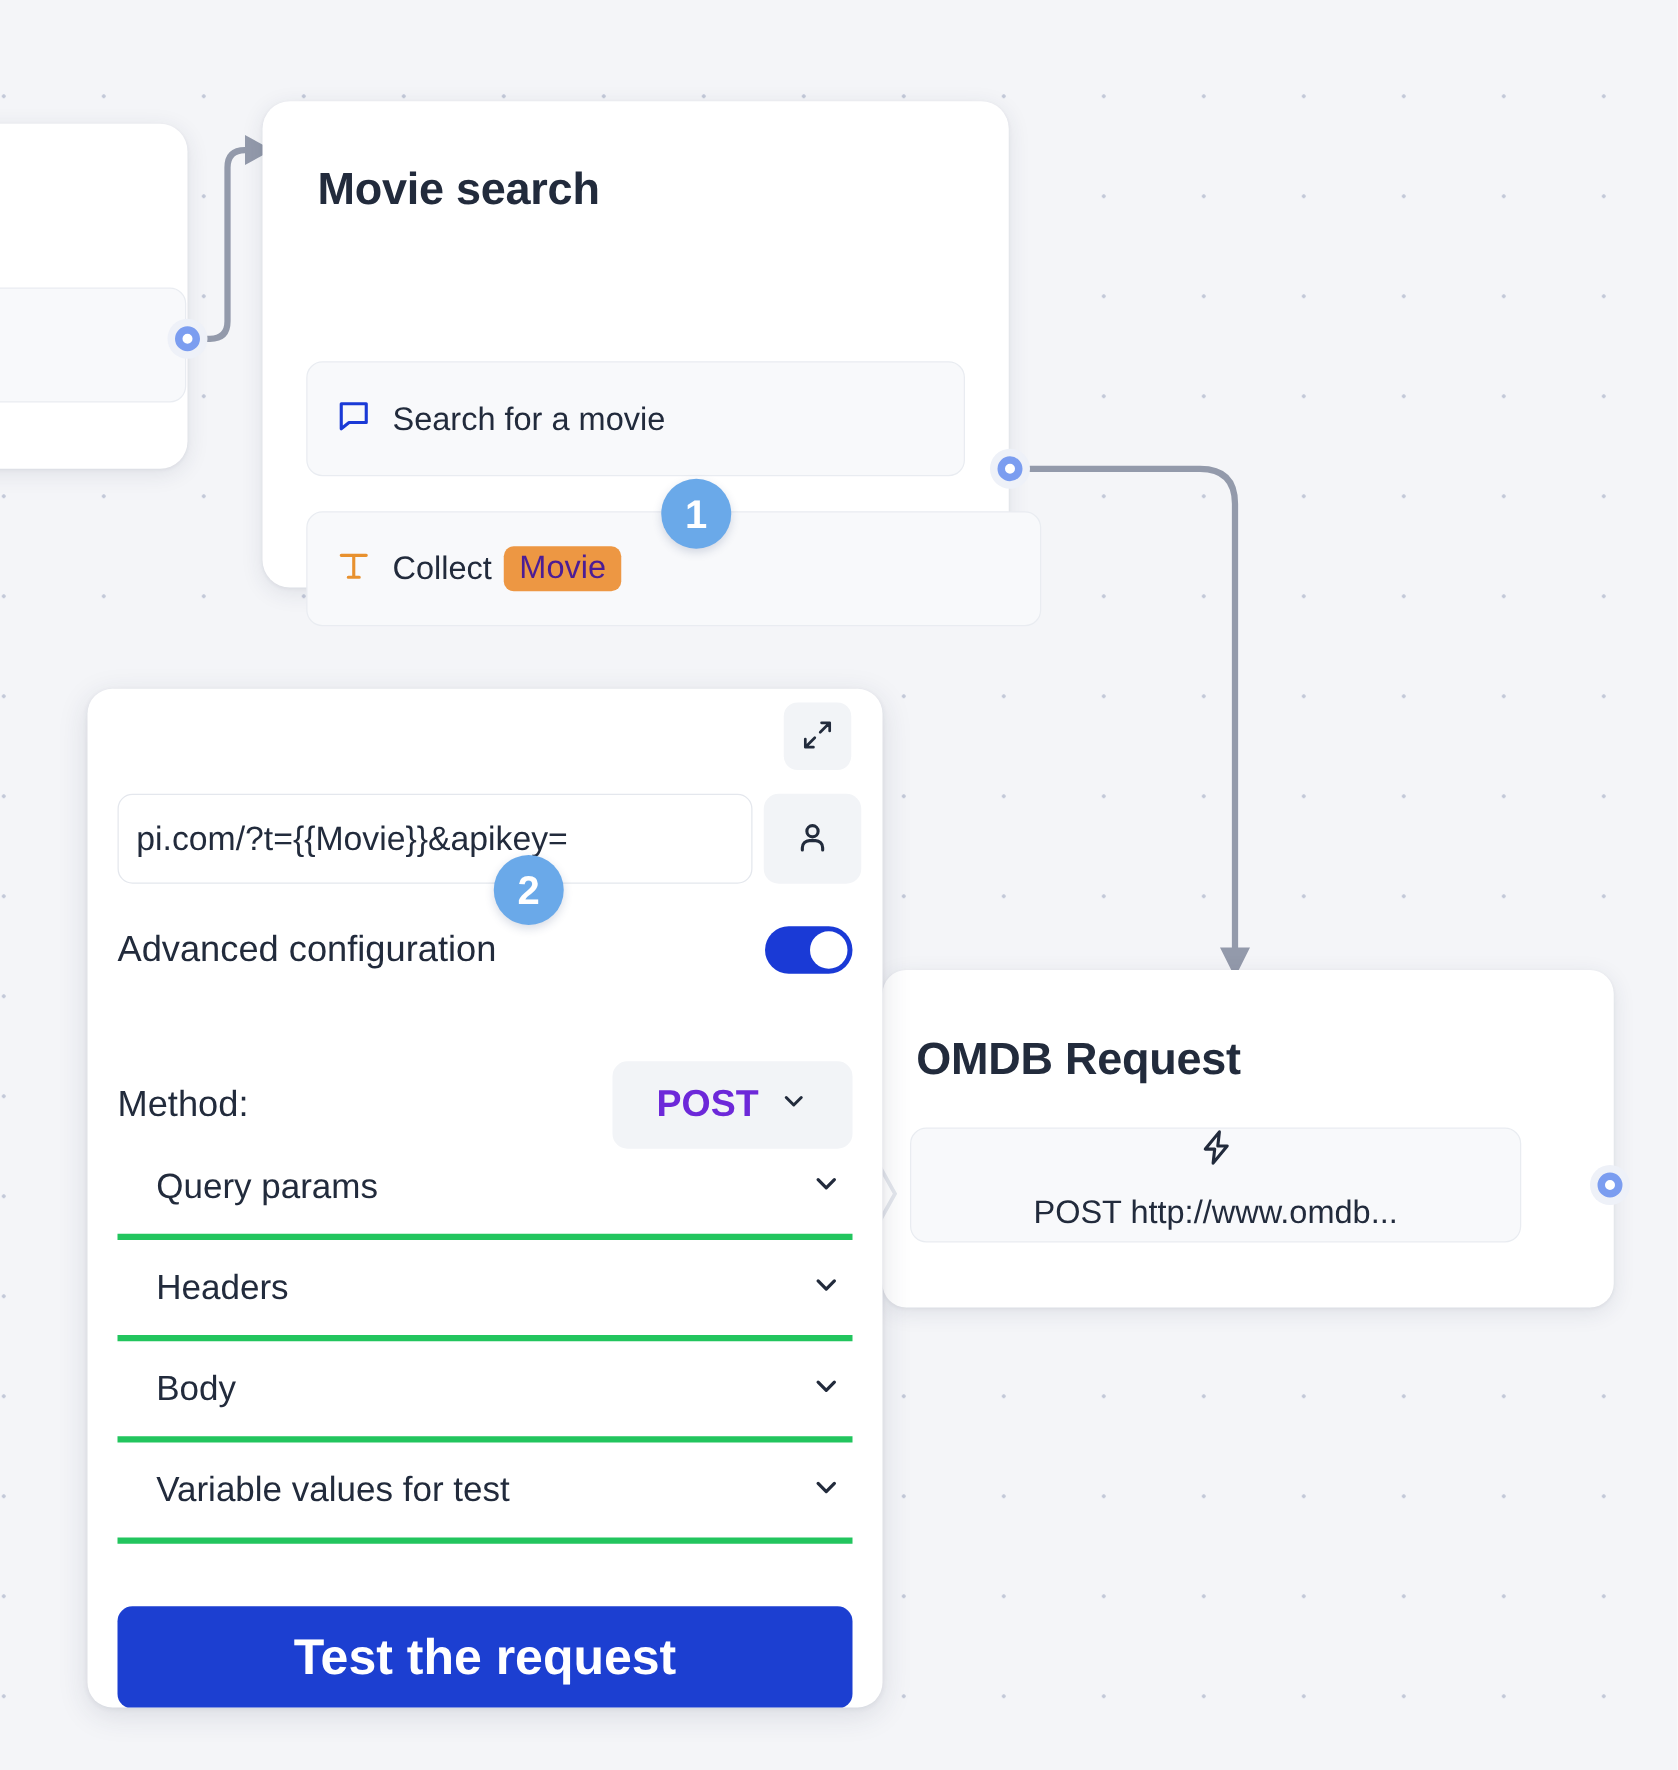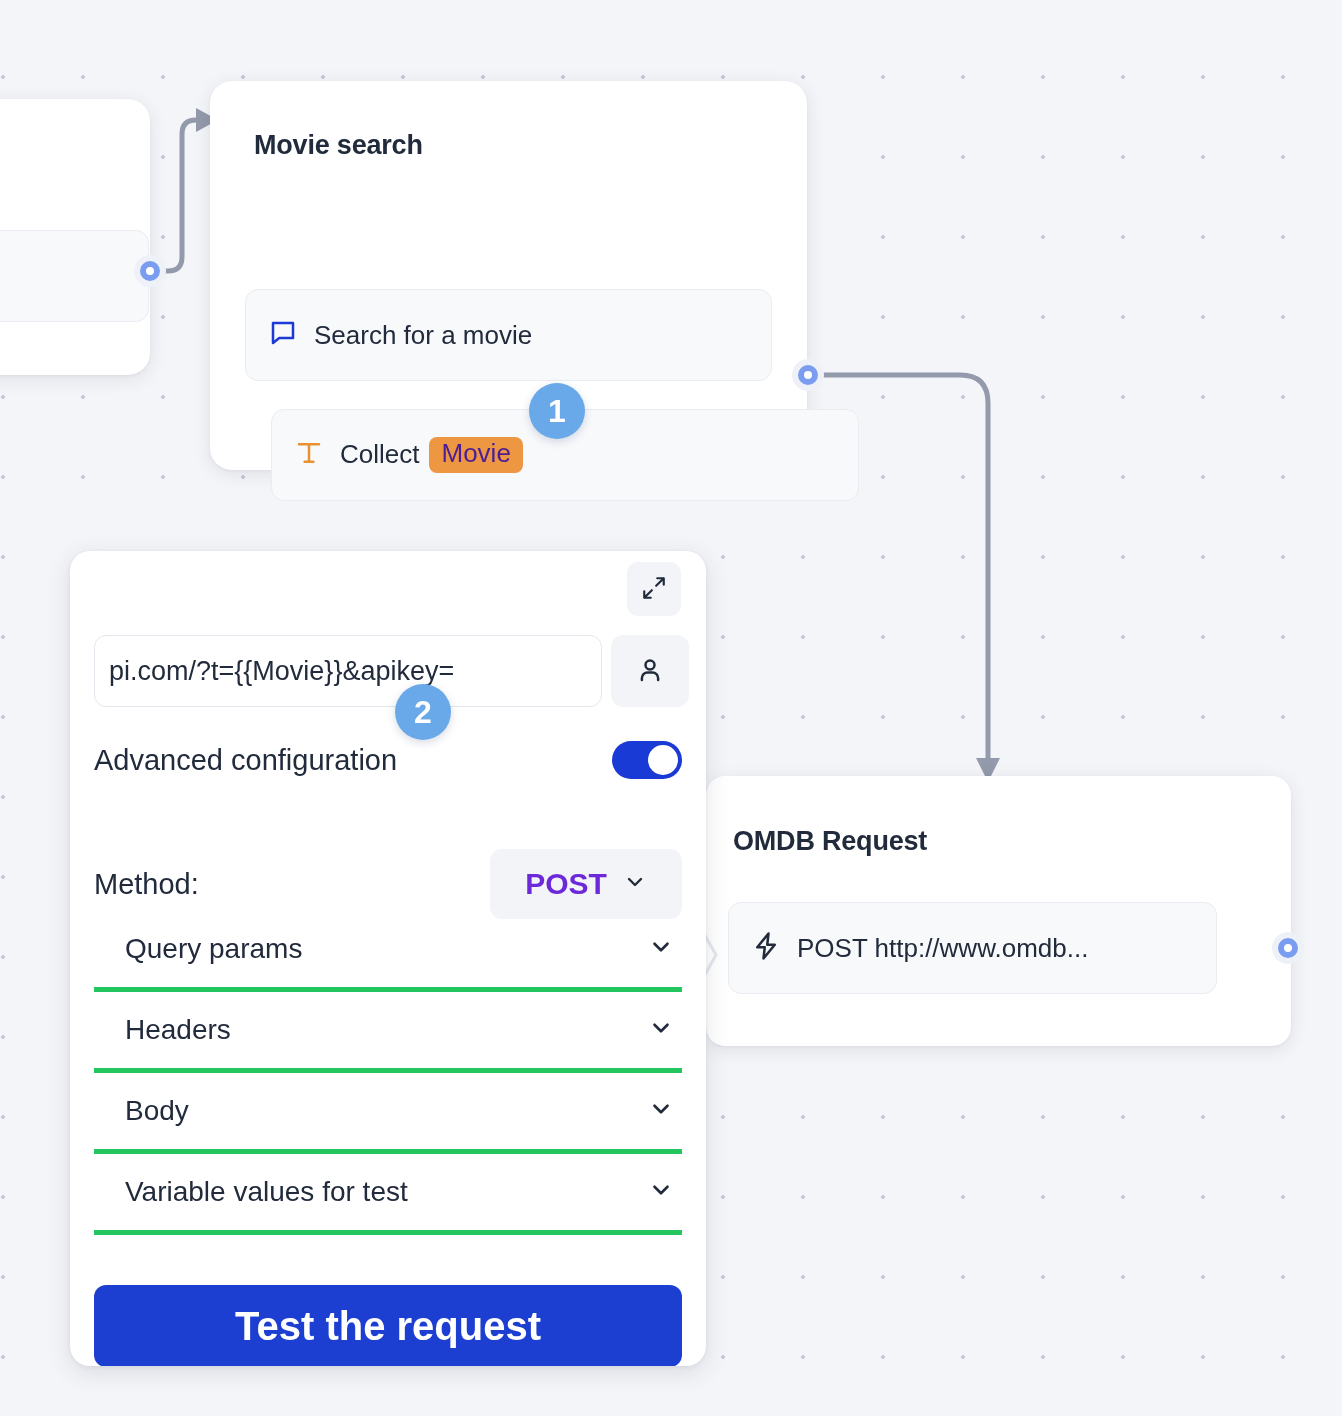--- a/index.html
+++ b/index.html
@@ -25,21 +25,21 @@
   
   .node-card {
     position: absolute;
     background: #ffffff;
     border-radius: 22px;
     box-shadow: 0 4px 18px rgba(40, 50, 80, 0.10),
                 0 1px 3px rgba(40, 50, 80, 0.06);
   }
 
   .node-title {
-    font-size: 27px;
+    font-size: 36px;
     font-weight: 700;
     color: #222b3c;
     letter-spacing: -0.2px;
   }
 
   .node-row {
     display: flex;
     align-items: center;
     background: #f8f9fb;
     border: 1px solid #e9ecf1;
@@ -72,32 +72,32 @@
   #node-movie-search {
     left: 210px;
     top: 81px;
     width: 597px;
     height: 389px;
     padding: 0;
   }
   #node-movie-search .node-title { position: absolute; left: 44px; top: 49px; }
   #ms-row-1 { position: absolute; left: 245px; top: 208px; width: 527px; }
   #ms-row-1 { left: 35px; width: 527px; }
-  #ms-row-2 { position: absolute; left: 35px; top: 328px; width: 588px; margin-left: 26px; }
+  #ms-row-2 { position: absolute; left: 35px; top: 328px; width: 588px; }
 
   
   #node-omdb {
     left: 706px;
     top: 776px;
     width: 585px;
     height: 270px;
     border-radius: 19px;
   }
   #node-omdb .node-title { position: absolute; left: 27px; top: 50px; }
-  #omdb-row { position: absolute; left: 22px; top: 126px; width: 489px; height: 92px; }
+  #omdb-row { position: absolute; left: 22px; top: 126px; width: 489px; height: 92px; flex-direction: column; }
 
   
   #node-partial {
     left: -160px;
     top: 99px;
     width: 310px;
     height: 276px;
     border-radius: 22px;
   }
   #partial-row {

